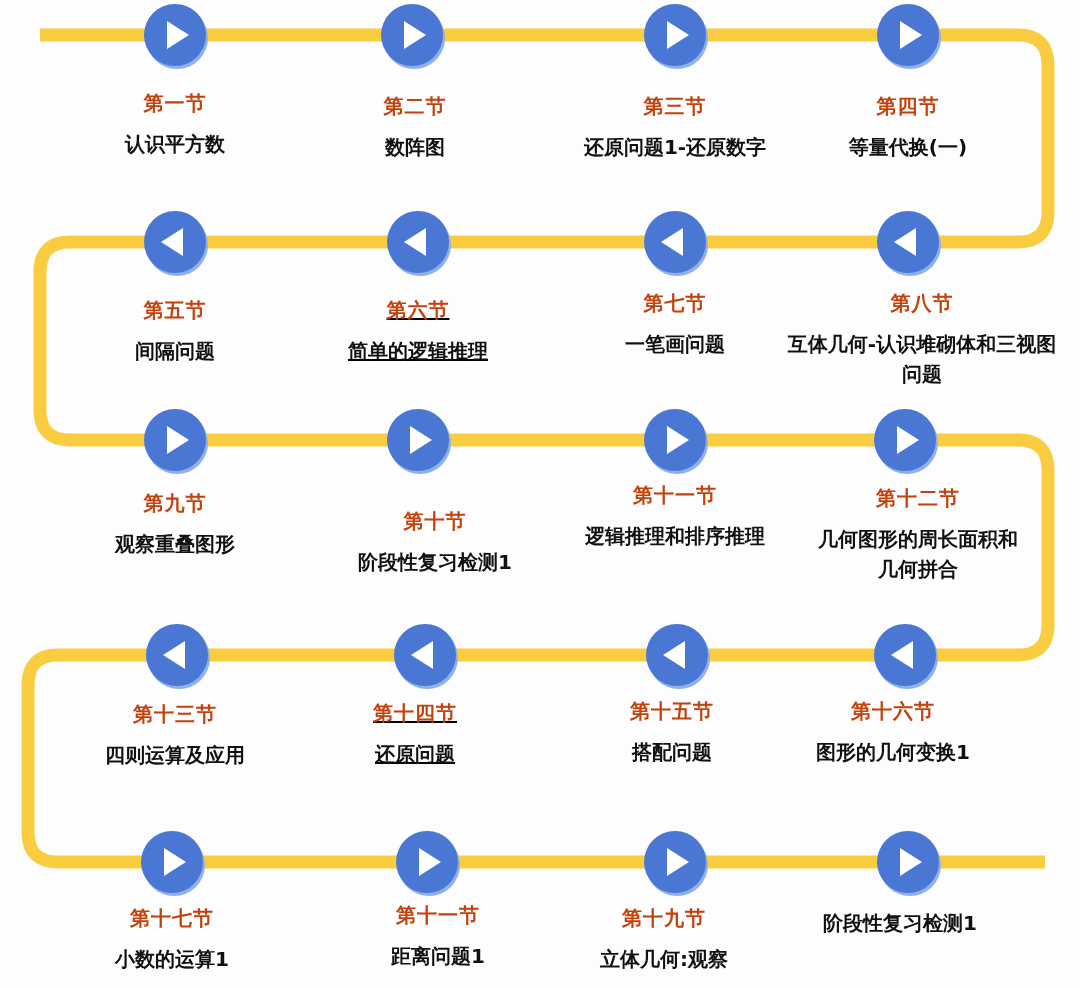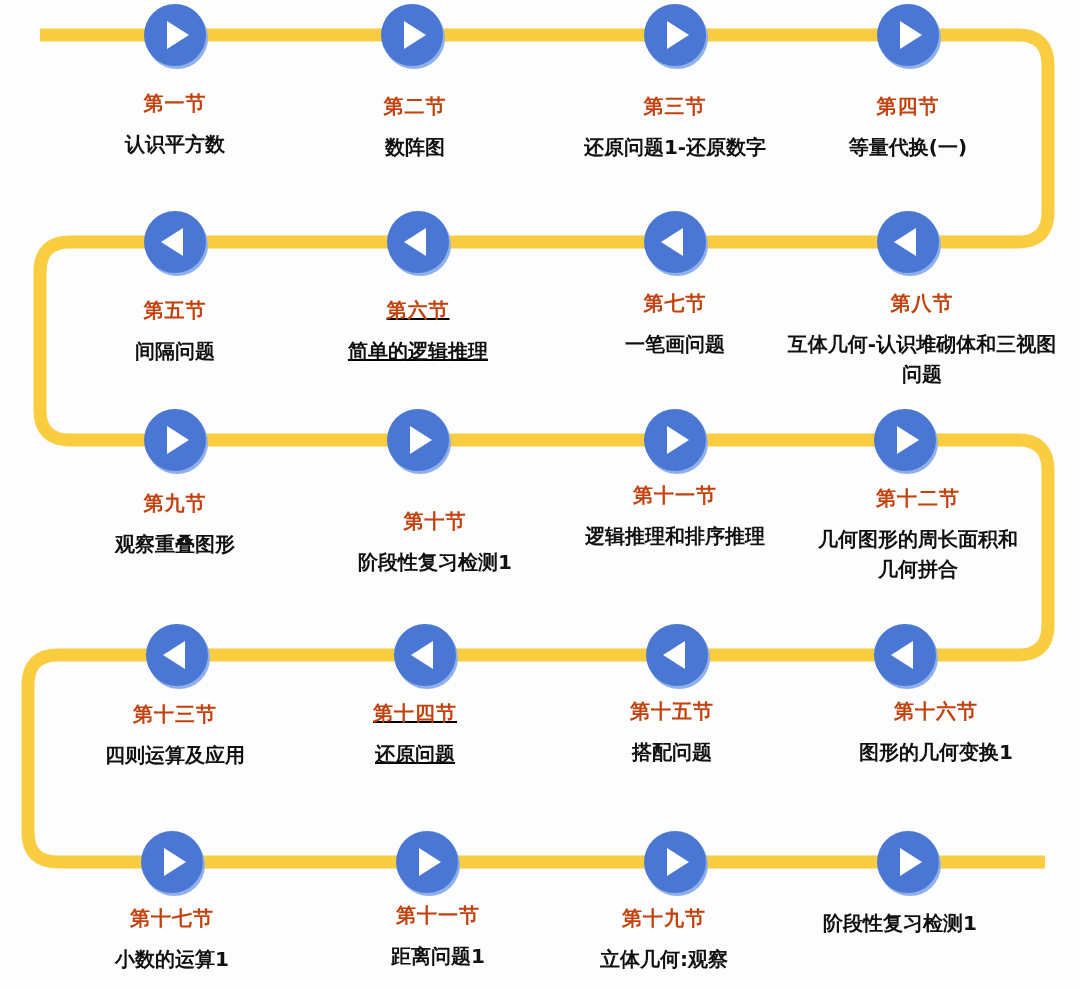--- a/index.html
+++ b/index.html
@@ -155,21 +155,21 @@
     </div>
     <div class="node" style="left: 672px; top: 693px; width: 260px; margin-left: -130px;">
       <div class="sec">第十五节</div>
       <div class="topic">搭配问题</div>
     </div>
     <div class="btn" style="left: 905px; top: 655px;">
       <svg viewBox="0 0 62 62">
         <polygon points="39,17 39,45 17,31" fill="#ffffff"></polygon>
       </svg>
     </div>
-    <div class="node" style="left: 936px; top: 693px; width: 260px; margin-left: -130px;">
+    <div class="node" style="left: 893px; top: 693px; width: 260px; margin-left: -130px;">
       <div class="sec">第十六节</div>
       <div class="topic">图形的几何变换1</div>
     </div>
     <div class="btn" style="left: 172px; top: 862px;">
       <svg viewBox="0 0 62 62">
         <polygon points="23,17 23,45 45,31" fill="#ffffff"></polygon>
       </svg>
     </div>
     <div class="node" style="left: 172px; top: 900px; width: 260px; margin-left: -130px;">
       <div class="sec">第十七节</div>

